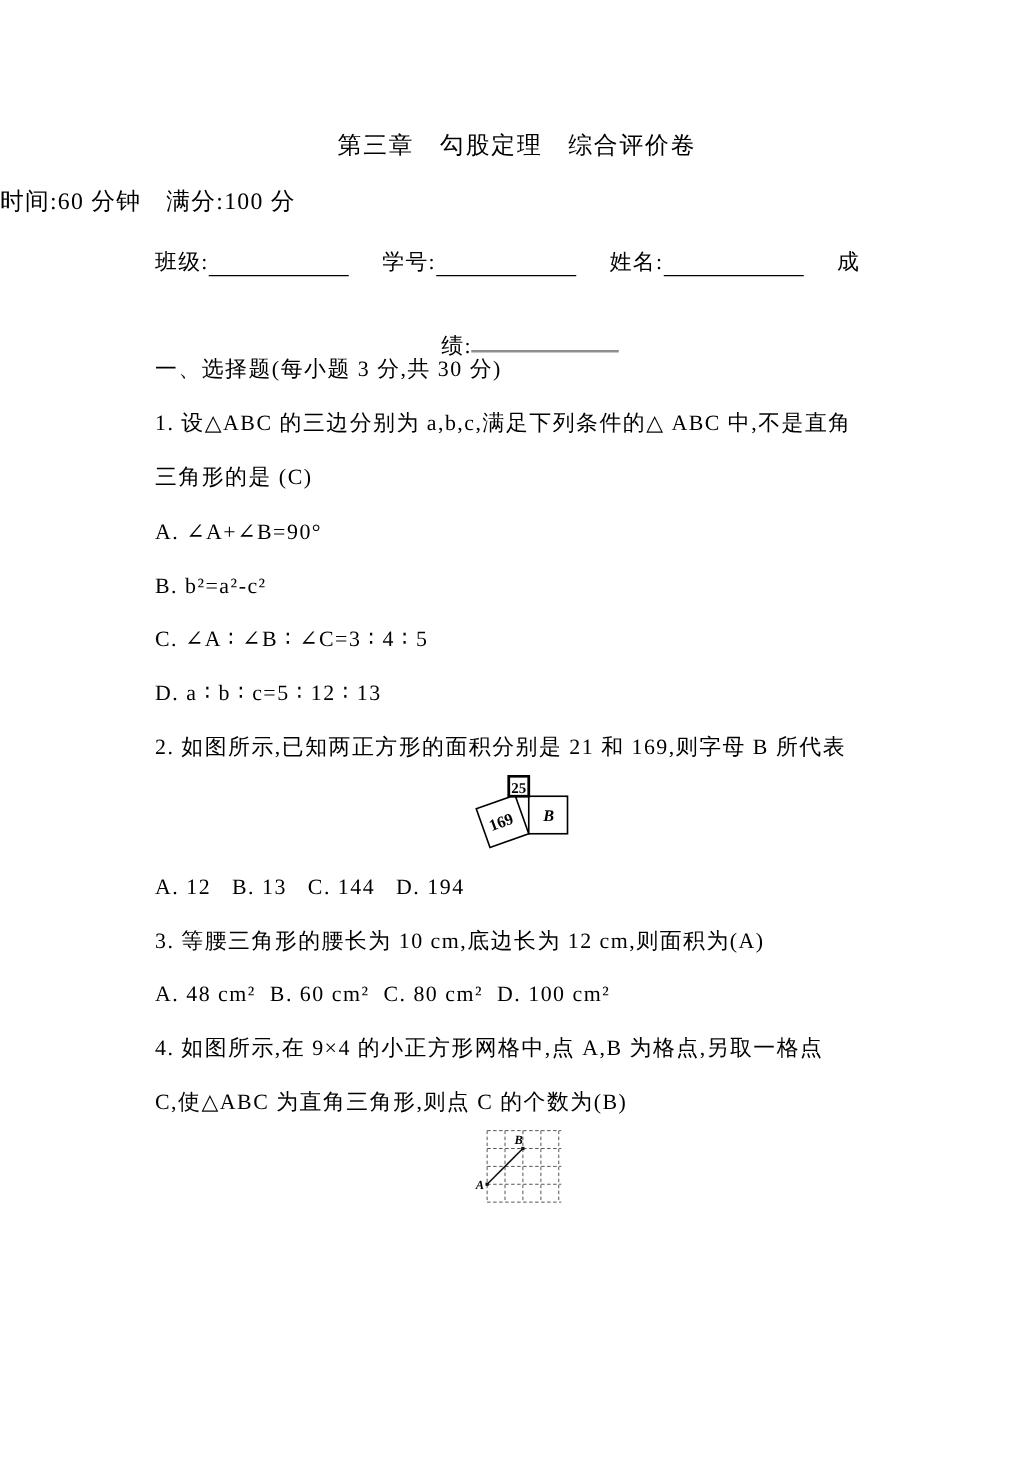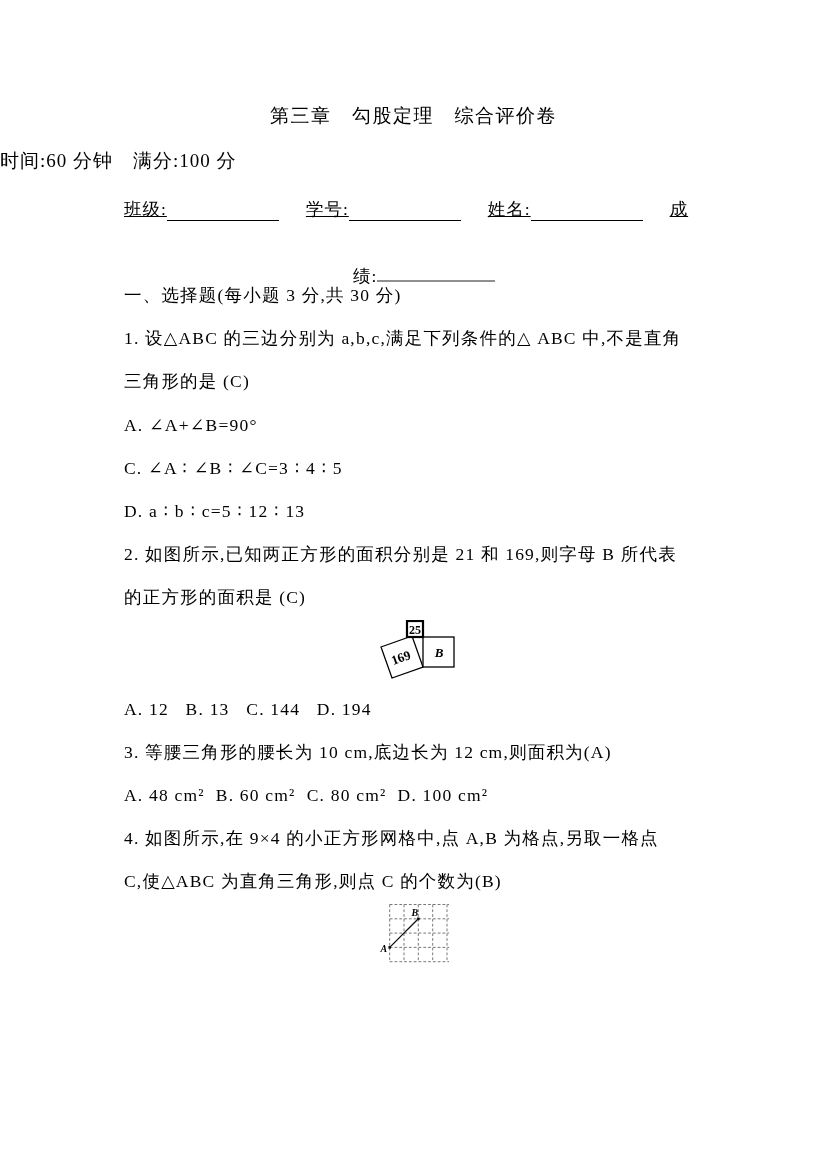--- a/index.html
+++ b/index.html
@@ -18,21 +18,21 @@
     white-space:pre;
   }
   .doc-subtitle {
     position:absolute; top:148px; left:0; width:100%;
     font-size:19px; letter-spacing:1px;
     white-space:pre;
   }
   .info-row {
     position:absolute; top:197px; left:124px; width:578px;
     font-size:17.5px; letter-spacing:1px;
-    display:flex; align-items:flex-end; white-space:pre;text-decoration:underline;
+    display:flex; align-items:flex-end; white-space:pre;
   }
   .blank {
     display:inline-block; width:112px; height:20px;
     border-bottom:1px solid #000; margin-right:27px;
   }
   .blank:last-of-type { margin-right:24px; }
   .score-row {
     position:absolute; top:241px; left:0; width:100%;
     text-align:center; font-size:17.5px; letter-spacing:1px; white-space:pre;
   }
@@ -69,25 +69,25 @@
   <div class="score-row">
     <span>绩:</span><span class="score-blank"></span>
   </div>
 
   <div class="content">
     <div class="line">一、选择题(每小题 3 分,共 30 分)</div>
 
     <div class="line">1. 设△ABC 的三边分别为 a,b,c,满足下列条件的△ ABC 中,不是直角</div>
     <div class="line">三角形的是 (C)</div>
     <div class="line">A. ∠A+∠B=90°</div>
+    <div class="line">B. b²=a²-c²</div>
     <div class="line">C. ∠A ∶ ∠B ∶ ∠C=3 ∶ 4 ∶ 5</div>
     <div class="line">D. a ∶ b ∶ c=5 ∶ 12 ∶ 13</div>
 
     <div class="line">2. 如图所示,已知两正方形的面积分别是 21 和 169,则字母 B 所代表</div>
-    <div class="line">的正方形的面积是 (C)</div>
 
     <div class="figrow" id="fig1">
       <svg width="120" height="68" viewBox="0 0 120 68">
         <polygon points="26,27 57,16 68,47 37,58" fill="#ffffff" stroke="#000" stroke-width="1.3"></polygon>
         <rect x="68" y="17" width="31" height="30" fill="#ffffff" stroke="#000" stroke-width="1.3"></rect>
         <rect x="52" y="1" width="16" height="16" fill="#ffffff" stroke="#000" stroke-width="2.2"></rect>
         <text class="sq-label" x="60" y="14" font-size="12" text-anchor="middle">25</text>
         <text class="sq-label" x="46" y="42" font-size="13" text-anchor="middle" transform="rotate(-20 46 38)">169</text>
         <text class="sq-label it" x="84" y="37" font-size="13" text-anchor="middle">B</text>
       </svg>

